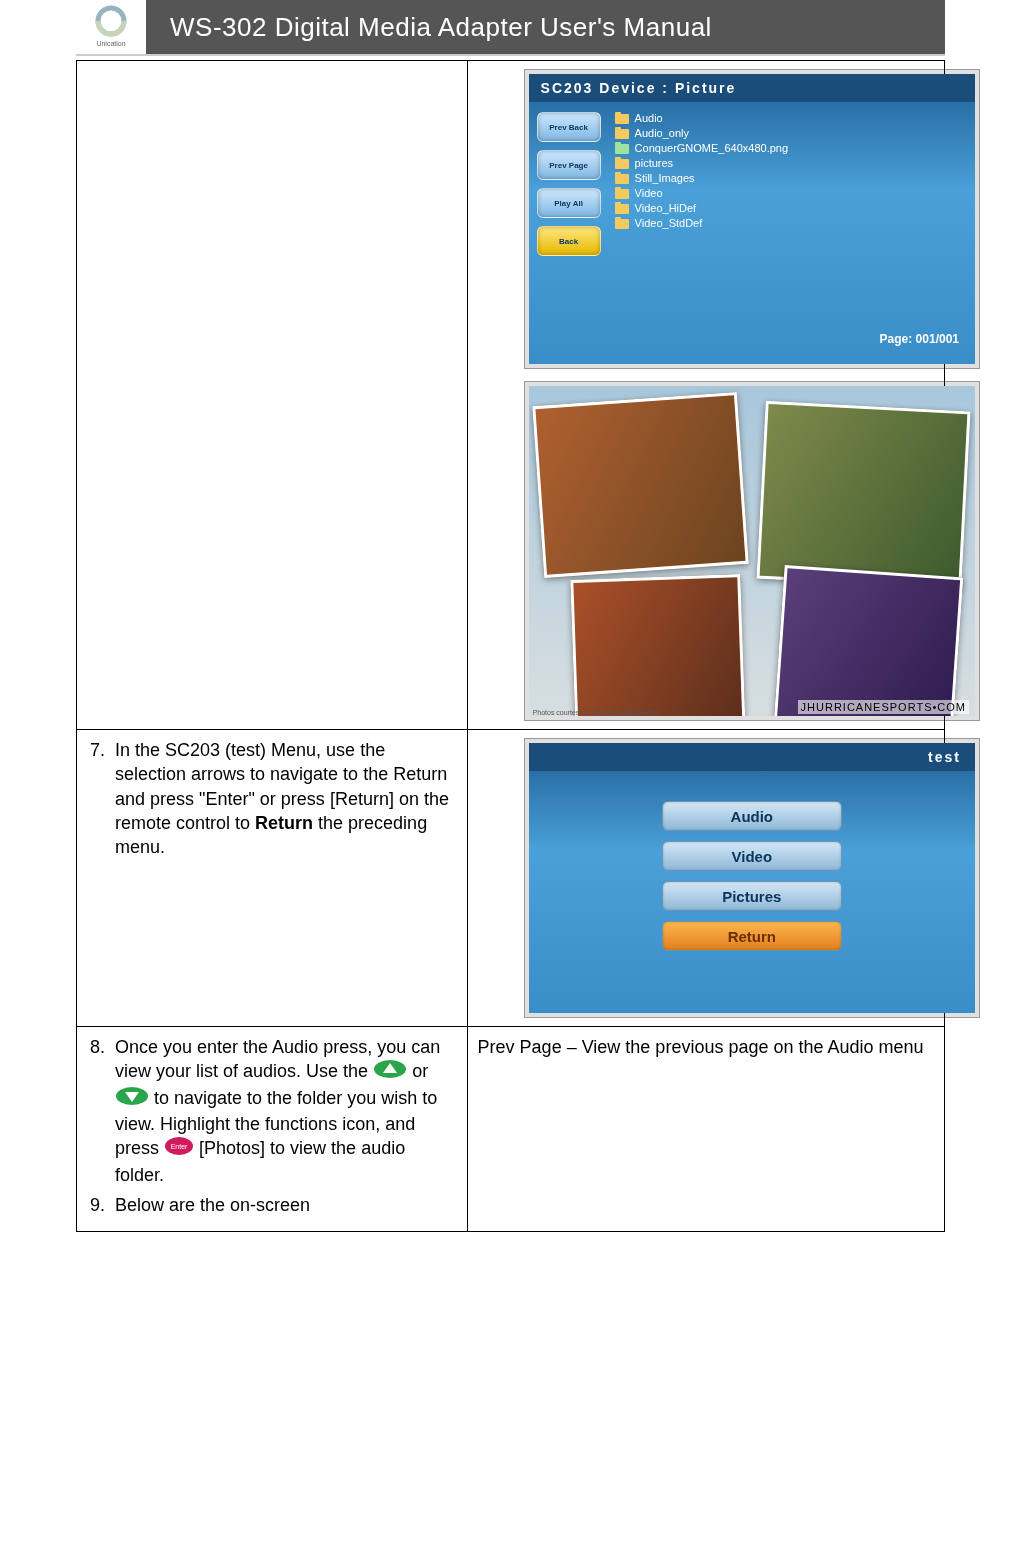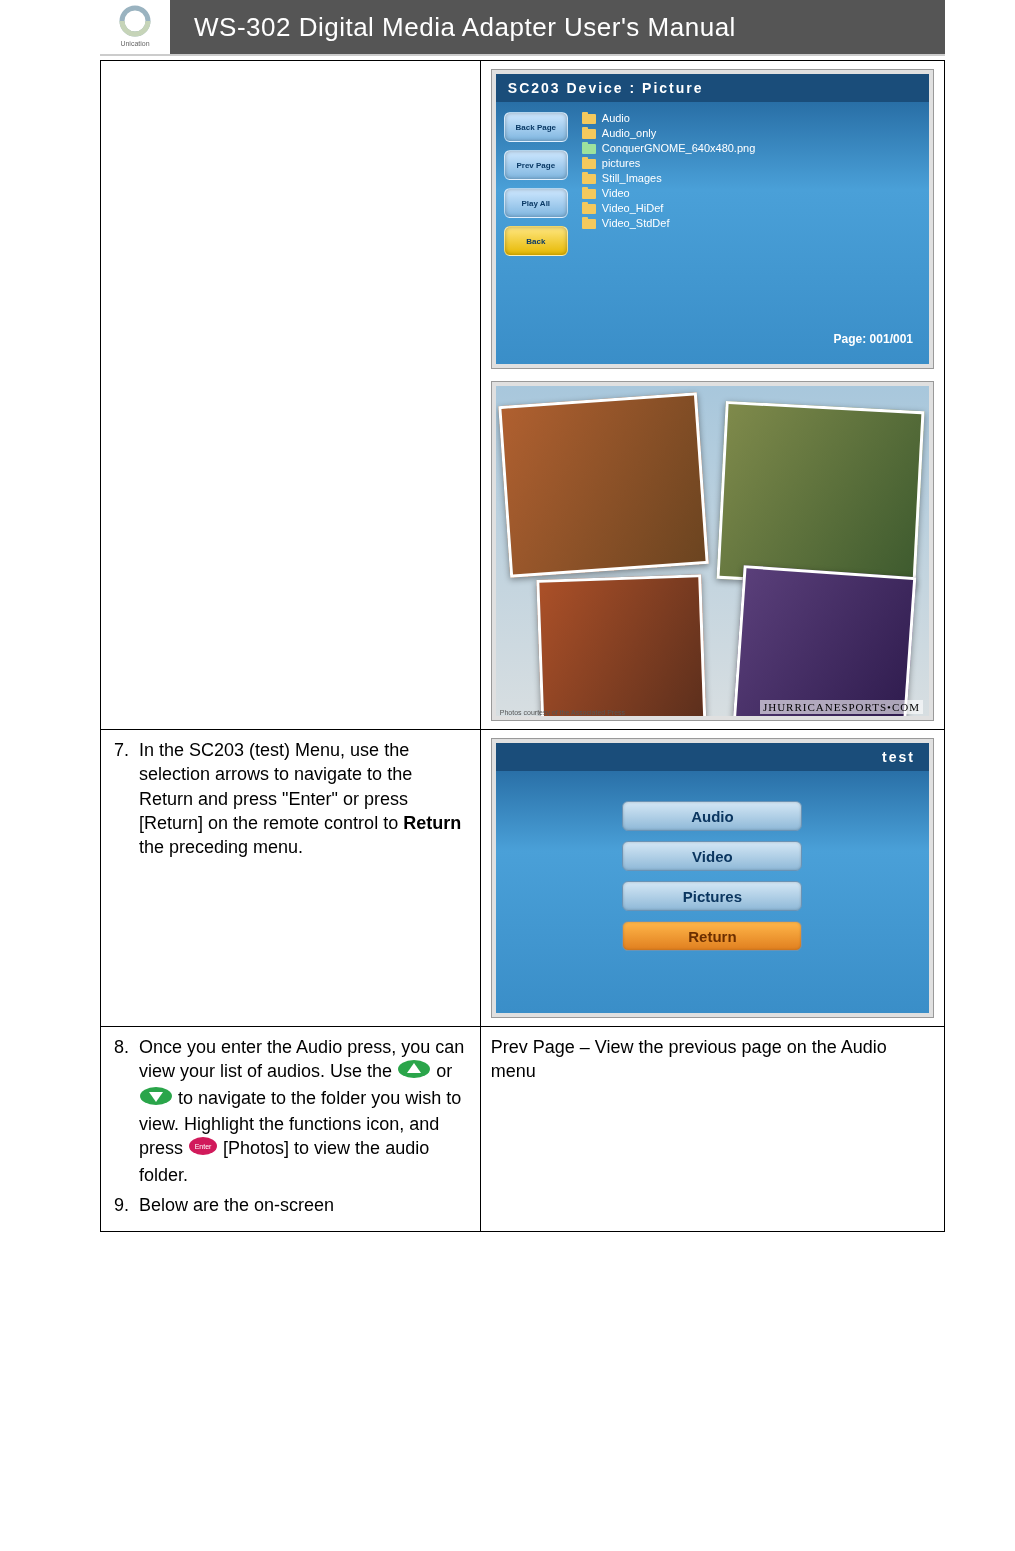--- a/index.html
+++ b/index.html
@@ -1,33 +1,33 @@
 <!DOCTYPE html>
 <html><head>
 <meta charset="utf-8">
 <style>
   * { margin: 0; padding: 0; box-sizing: border-box; }
   body { font-family: Arial, Helvetica, sans-serif; font-size: 14px; background: #fff; width: 1015px; }
-  .page { width: 1015px; padding: 0 70px 40px 100px; }
+  .page { width: 1015px; padding: 0 70px 40px 76px; }
   .header-bar { display: flex; align-items: stretch; height: 56px; border-bottom: 2px solid #ccc; }
   .logo-box { width: 70px; display: flex; align-items: center; justify-content: center; background: #fff; }
   .logo-svg { width: 46px; height: 46px; }
   .title-bar { flex: 1; background: #555; color: #fff; display: flex; align-items: center; padding-left: 24px; font-family: "Arial Narrow", Arial, sans-serif; font-stretch: condensed; font-size: 26px; letter-spacing: 0.5px; }
   .content-table { width: 100%; border-collapse: collapse; margin-top: 4px; }
   .content-table td { border: 1px solid #000; vertical-align: top; padding: 8px 10px; }
   .col-left { width: 45%; }
   .col-right { width: 55%; }
   .step-block { display: flex; margin-bottom: 6px; font-size: 18px; line-height: 1.35; }
   .step-num { width: 28px; text-align: right; padding-right: 10px; flex: none; }
   .step-text { flex: 1; }
   .bold { font-weight: bold; }
   .icon-arrow, .icon-enter { display: inline-block; vertical-align: middle; }
   .icon-arrow svg { width: 34px; height: 20px; }
   .icon-enter svg { width: 30px; height: 20px; }
-  .ss-frame { background: #e0e0e0; border: 1px solid #999; padding: 4px; }
+  .ss-frame { background: #e0e0e0; border: 1px solid #999; padding: 4px; margin-left: 46px; }
   .ss1 { width: 100%; height: 300px; margin-bottom: 12px; }
   .ss2 { width: 100%; height: 340px; }
   .ss3 { width: 100%; height: 280px; }
   
   .dev-screen { background: linear-gradient(#1e5f96, #4aa0d8 40%, #3a8ec8); color: #fff; width: 100%; height: 100%; position: relative; font-size: 11px; font-family: Arial, sans-serif; }
   .dev-title { background: #1a4d7a; padding: 6px 12px; font-size: 14px; font-weight: bold; letter-spacing: 2px; }
   .dev-body { display: flex; padding: 10px 8px 0 8px; }
   .dev-left { width: 64px; display: flex; flex-direction: column; gap: 8px; }
   .dev-btn { height: 30px; border-radius: 6px; display: flex; align-items: center; justify-content: center; font-size: 8px; font-weight: bold; color: #0b3a66; box-shadow: inset 0 0 4px rgba(0,0,0,0.3); border:1px solid rgba(255,255,255,0.4); background: linear-gradient(#cfe8ff,#7fb6e0); }
   .dev-btn.back { background: linear-gradient(#ffe680,#e6b800); }
@@ -37,21 +37,21 @@
   .dev-icon.folder svg rect { fill: #f4c95d; }
   .dev-icon.file svg rect { fill: #9de29d; }
   .dev-footer { position: absolute; bottom: 18px; right: 16px; font-size: 12px; font-weight: bold; }
   
   .collage { width: 100%; height: 100%; background: linear-gradient(#a8c7dc,#d7dee1); position: relative; overflow: hidden; font-size: 8px; }
   .photo { position: absolute; background: #777; border: 3px solid #fff; box-shadow: 0 2px 6px rgba(0,0,0,0.4); }
   .photo.p1 { width: 46%; height: 52%; left: 2%; top: 4%; transform: rotate(-4deg); background: linear-gradient(120deg,#b06030,#6b4420); }
   .photo.p2 { width: 46%; height: 54%; right: 2%; top: 6%; transform: rotate(3deg); background: linear-gradient(120deg,#7f8a4b,#3d5a2e); }
   .photo.p3 { width: 38%; height: 48%; left: 10%; bottom: -6%; transform: rotate(-2deg); background: linear-gradient(120deg,#ab5028,#5a2e1c); }
   .photo.p4 { width: 40%; height: 48%; right: 4%; bottom: -4%; transform: rotate(4deg); background: linear-gradient(120deg,#5a3f7a,#2e1b4d); }
-  .collage-url { position: absolute; bottom: 2px; right: 6px; font-family: Liberation Serif, serif; font-size: 11px; letter-spacing: 1px; color: #000; background: rgba(255,255,255,0.6); padding: 1px 3px; }
+  .collage-url { position: absolute; bottom: 2px; right: 6px; font-family: Liberation Sans, sans-serif; font-size: 11px; letter-spacing: 1px; color: #000; background: rgba(255,255,255,0.6); padding: 1px 3px; }
   .collage-caption { position: absolute; bottom: 0; left: 4px; font-size: 7px; color: #555; }
   
   .test-screen { background: linear-gradient(#1e5f96, #4aa0d8 40%, #3a8ec8); color: #fff; width: 100%; height: 100%; position: relative; font-family: Arial, sans-serif; }
   .test-title { background: #1a4d7a; padding: 6px 14px; font-size: 14px; font-weight: bold; letter-spacing: 2px; text-align: right; }
   .test-menu { display: flex; flex-direction: column; align-items: center; margin-top: 30px; gap: 10px; }
   .test-item { width: 180px; height: 30px; background: linear-gradient(#d4e7f5,#8fb9d8); border: 1px solid #6a93b5; border-radius: 6px; color: #0b3660; font-size: 15px; font-weight: bold; display: flex; align-items: center; justify-content: center; box-shadow: inset 0 0 3px rgba(0,0,0,0.2); }
   .test-item.sel { background: linear-gradient(#ffb64a,#e07f1f); color: #6b2e00; }
   .right-heading { font-weight: normal; font-size: 18px; line-height: 1.35; }
   .footer { display: flex; justify-content: space-between; align-items: baseline; margin-top: 70px; font-size: 14px; padding: 0 2px; }
   .page-num { font-size: 18px; }
@@ -79,21 +79,21 @@
     <tbody>
         <tr>
       <td class="col-left"></td>
       <td class="col-right">
 
         <div class="ss-frame ss1">
           <div class="dev-screen">
             <div class="dev-title">SC203 Device : Picture</div>
             <div class="dev-body">
               <div class="dev-left">
-                <div class="dev-btn">Back Page</div>
+                <div class="dev-btn">Prev Back</div>
                 <div class="dev-btn">Prev Page</div>
                 <div class="dev-btn">Play All</div>
                 <div class="dev-btn back">Back</div>
               </div>
               <div class="dev-list" id="dev-file-list">
                     <div class="dev-item">
                       <span class="dev-icon folder"><svg viewBox="0 0 14 12">
                           <rect x="0" y="2" width="14" height="10" rx="1"></rect>
                           <rect x="0" y="0" width="6" height="4" rx="1"></rect>
                         </svg></span>

